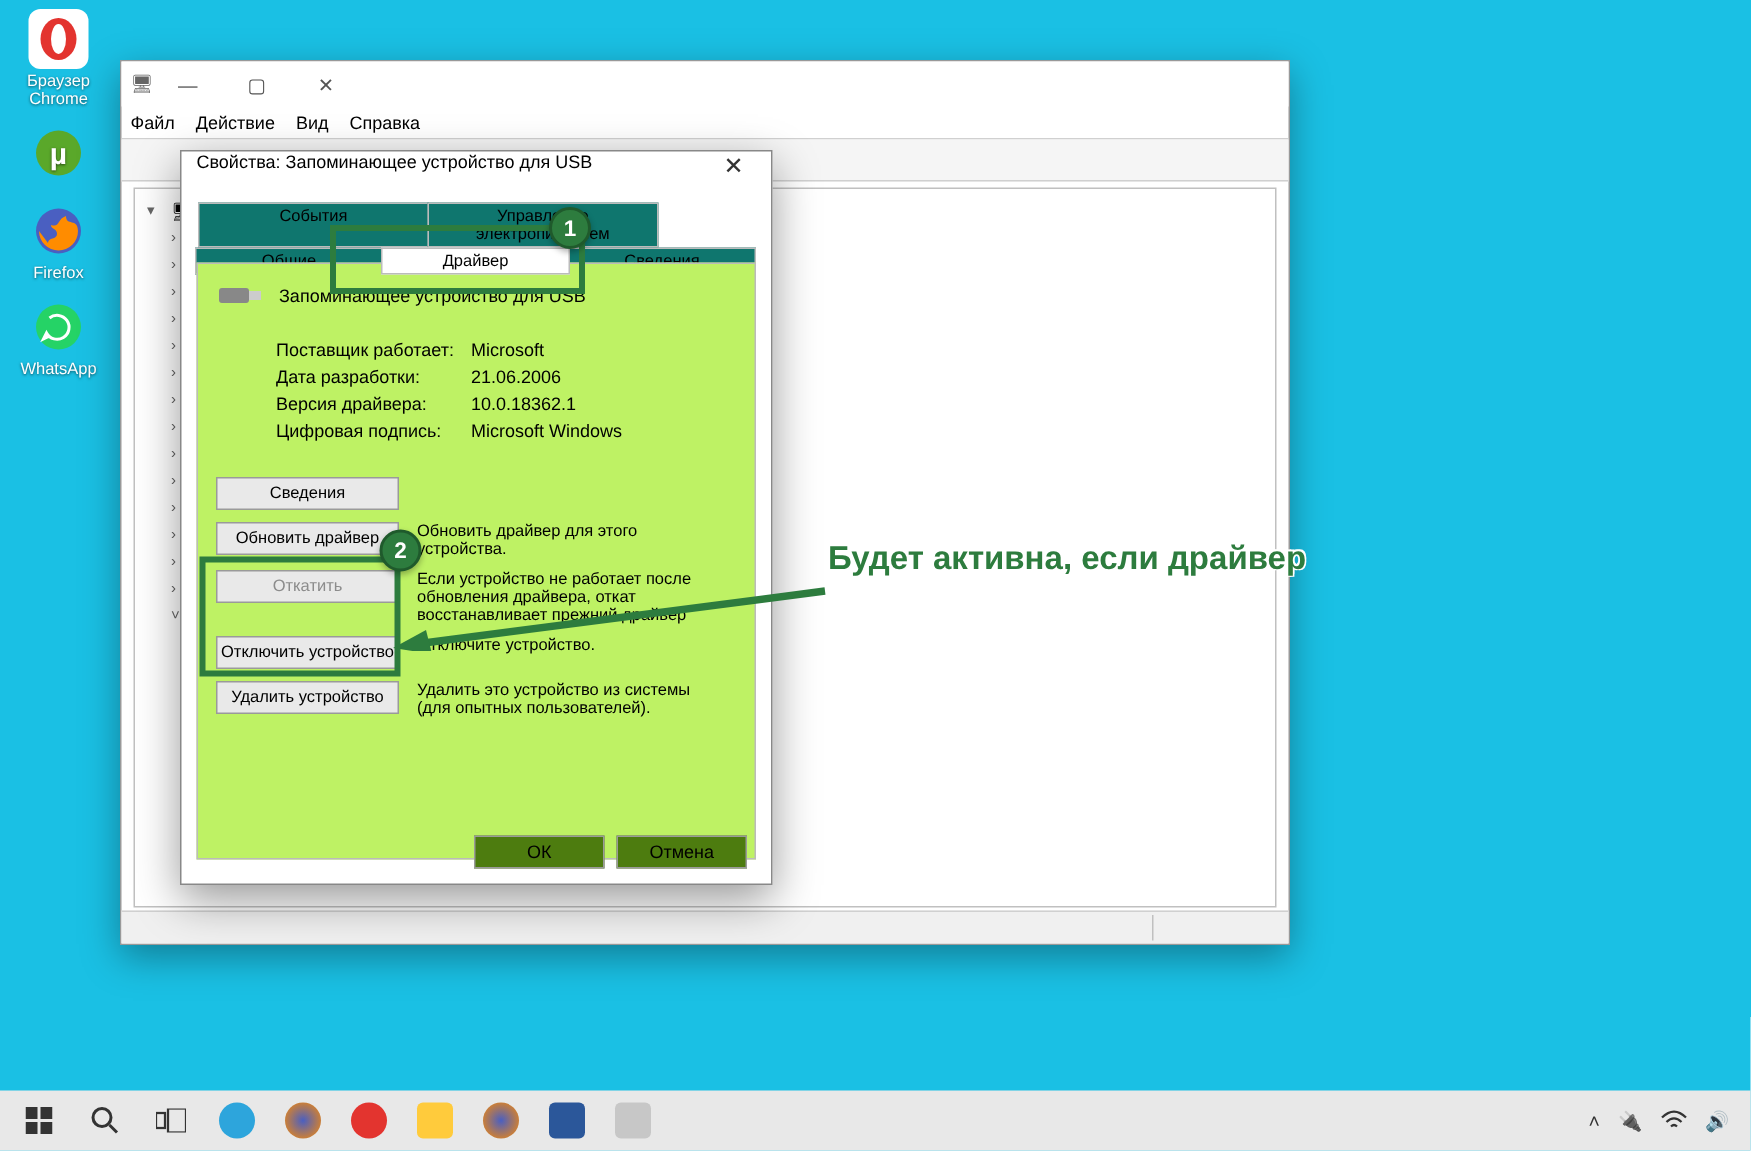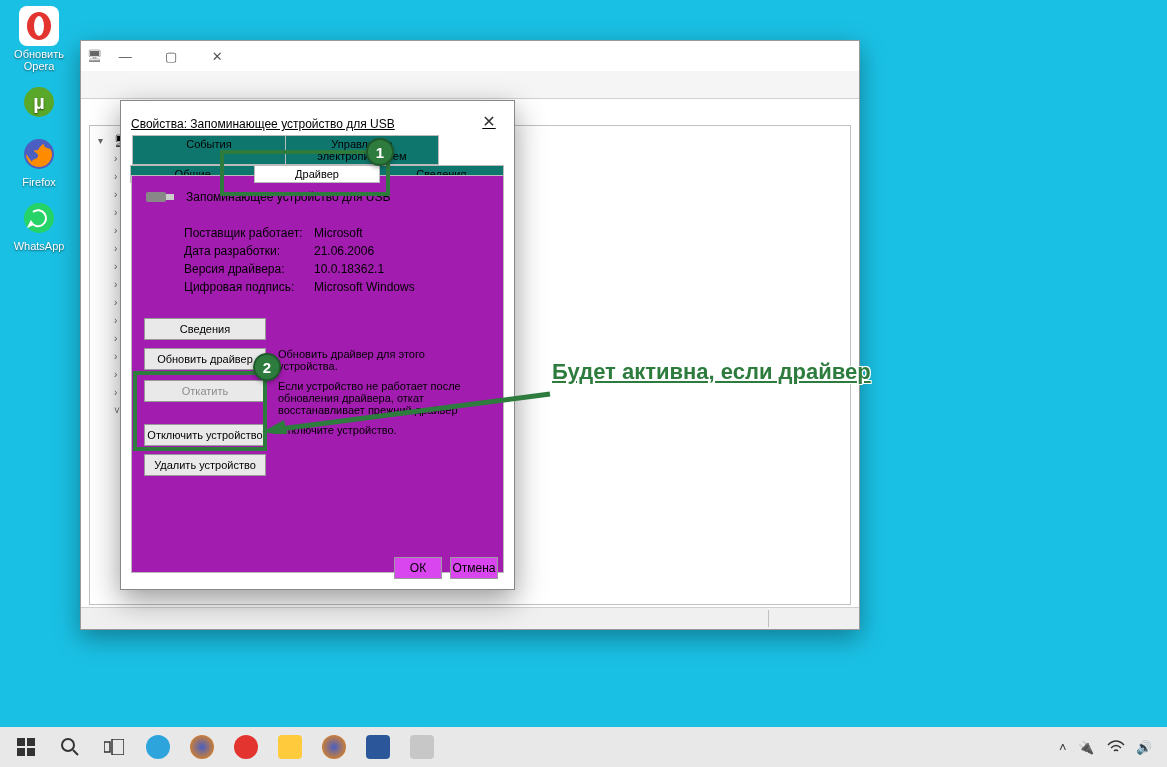--- a/index.html
+++ b/index.html
@@ -19,63 +19,63 @@
 .menubar { height: 22px; display: flex; align-items: center; padding: 0 6px; font-size: 12px; gap: 14px; border-bottom: 1px solid #d0d0d0; }
 .toolbar { height: 28px; border-bottom: 1px solid #d0d0d0; background: #f5f5f5; }
 .treearea { position: absolute; left: 8px; top: 84px; right: 8px; bottom: 24px; border: 1px solid #c0c0c0; background: #fff; overflow: hidden; padding: 6px 4px; }
 .tree-row { font-size: 12px; color: #000; line-height: 18px; display: flex; align-items: center; gap: 4px; padding-left: 4px; }
 .chev { color: #666; font-size: 10px; width: 12px; }
 .statusbar { position: absolute; left:0; right:0; bottom:0; height:22px; border-top:1px solid #d0d0d0; background:#f0f0f0; }
 .statusbar::after{content:"";position:absolute;right:90px;top:2px;bottom:2px;width:1px;background:#c0c0c0;}
 
 
 .dlg { position: absolute; left: 120px; top: 100px; width: 395px; height: 490px; background: #fff; border: 1px solid #888; box-shadow: 0 10px 28px rgba(0,0,0,.4); z-index: 5; }
-.dlg-title { height: 30px; display: flex; align-items: flex-end; padding: 0 10px; font-size: 12px; text-decoration: underline; }
+.dlg-title { height: 30px; display: flex; align-items: flex-start; padding: 0 10px; font-size: 12px; }
 .dlg-title .t { flex: 1; }
 .dlg-close { width: 30px; text-align: center; font-size: 16px; color: #333; }
 .tabs { position: relative; margin: 4px 10px 0 10px; height: 40px; }
 .tabrow { display: flex; width: 100%; }
 .tab { flex: 1; border: 1px solid #bbb; background: #0f766e; font-size: 11px; text-align: center; padding: 2px 0; margin-left: -1px; }
 .tab.active { background: #fff; position: relative; z-index: 2; }
-.tab-body { border: 1px solid #bbb; margin: 0 10px 10px 10px; padding: 10px 12px; background: #a21caf; height: 398px; position: relative; }
+.tab-body { border: 1px solid #bbb; margin: 0 10px 10px 10px; padding: 10px 12px; background: #bef264; height: 398px; position: relative; }
 .dev-hdr { display: flex; align-items: center; gap: 10px; margin-bottom: 18px; }
 .dev-ic { width: 32px; height: 22px; }
 .info-row { display: flex; font-size: 12px; margin: 4px 0 4px 40px; }
 .info-row .k { width: 130px; }
 .btn-row { display: flex; align-items: flex-start; gap: 12px; margin-top: 8px; }
 .btn { width: 122px; height: 22px; font-size: 11px; border: 1px solid #9a9a9a; background: #e9e9e9; }
 .btn:disabled { color: #8c8c8c; }
 .btn-desc { font-size: 11px; max-width: 200px; }
 .dlg-foot { position: absolute; right: 16px; bottom: 10px; display: flex; gap: 8px; }
-.dlg-foot button { width: 48px; height: 22px; font-size: 12px; border: 1px solid #9a9a9a; background: #d946ef; }
+.dlg-foot button { width: 87px; height: 22px; font-size: 12px; border: 1px solid #9a9a9a; background: #4d7c0f; }
 
 
 .badge { position: absolute; width: 28px; height: 28px; border-radius: 50%; background: #2d7c3e; border: 2px solid #1f5a2c; color: #fff; font-weight: bold; font-size: 15px; display: flex; align-items: center; justify-content: center; z-index: 10; box-shadow: 0 2px 4px rgba(0,0,0,.3); }
 .hl { position: absolute; border: 4px solid #2d7c3e; z-index: 8; pointer-events: none; }
-.anno-text { position: absolute; color: #2d7c3e; font-size: 22px; font-weight: 600; text-shadow: -1px -1px 0 #fff, 1px -1px 0 #fff, -1px 1px 0 #fff, 1px 1px 0 #fff; line-height: 1.3; z-index: 6; text-decoration: underline; }
+.anno-text { position: absolute; color: #2d7c3e; font-size: 22px; font-weight: 600; text-shadow: -1px -1px 0 #fff, 1px -1px 0 #fff, -1px 1px 0 #fff, 1px 1px 0 #fff; line-height: 1.3; z-index: 6; }
 .arrow { position: absolute; z-index: 7; }
 
 
 .taskbar { position: absolute; left: 0; right: 0; bottom: 0; height: 40px; background: #e8e8e8; display: flex; align-items: center; padding: 0 4px; }
 .tb-btn { width: 44px; height: 40px; display: flex; align-items: center; justify-content: center; }
 .tb-ic { width: 24px; height: 24px; border-radius: 4px; }
 .tray { margin-left: auto; display: flex; align-items: center; gap: 12px; padding-right: 10px; color: #333; font-size: 13px; }
 </style>
 </head>
 <body>
 
 <div class="desktop-icons">
   <div class="di">
     <div class="ic" style="background:#fff">
         <svg width="32" height="32">
           <ellipse cx="16" cy="16" rx="12" ry="14" fill="#e3342f"></ellipse>
           <ellipse cx="16" cy="16" rx="5" ry="10" fill="#fff"></ellipse>
         </svg>
       </div>
-    <span>Обновить Opera</span>
+    <span>Браузер Chrome</span>
   </div>
   <div class="di">
     <div class="ic">
         <svg width="34" height="34">
           <circle cx="17" cy="17" r="15" fill="#5aa82a"></circle>
           <text x="17" y="24" text-anchor="middle" font-size="20" fill="#fff" font-weight="bold">µ</text>
         </svg>
       </div>
   </div>
   <div class="di">
@@ -100,20 +100,26 @@
 
 <div class="win-dm">
   <div class="titlebar">
     <span>🖥</span>
     <div class="win-ctrl">
       <div>—</div>
       <div>▢</div>
       <div>✕</div>
     </div>
   </div>
+  <div class="menubar">
+    <span>Файл</span>
+    <span>Действие</span>
+    <span>Вид</span>
+    <span>Справка</span>
+  </div>
   <div class="toolbar"></div>
   <div class="treearea">
     <div class="tree-row"><span class="chev">▾</span>🖥</div>
     <div class="tree-row" style="padding-left:20px">
         <span class="chev">›</span>
       </div>
     <div class="tree-row" style="padding-left:20px">
         <span class="chev">›</span>
       </div>
     <div class="tree-row" style="padding-left:20px">
@@ -212,20 +218,21 @@
     <div class="btn-row">
         <button class="btn" disabled="">Откатить</button>
         <div class="btn-desc">Если устройство не работает после обновления драйвера, откат восстанавливает прежний драйвер</div>
       </div>
     <div class="btn-row">
         <button class="btn">Отключить устройство</button>
         <div class="btn-desc">Отключите устройство.</div>
       </div>
     <div class="btn-row">
         <button class="btn">Удалить устройство</button>
+        <div class="btn-desc">Удалить это устройство из системы (для опытных пользователей).</div>
       </div>
   </div>
   <div class="dlg-foot">
     <button>ОК</button>
     <button>Отмена</button>
   </div>
 </div>
 
 <div class="hl" style="left:220px; top:150px; width:170px; height:46px"></div>
 <div class="hl" style="left:133px; top:371px; width:134px; height:80px"></div>

